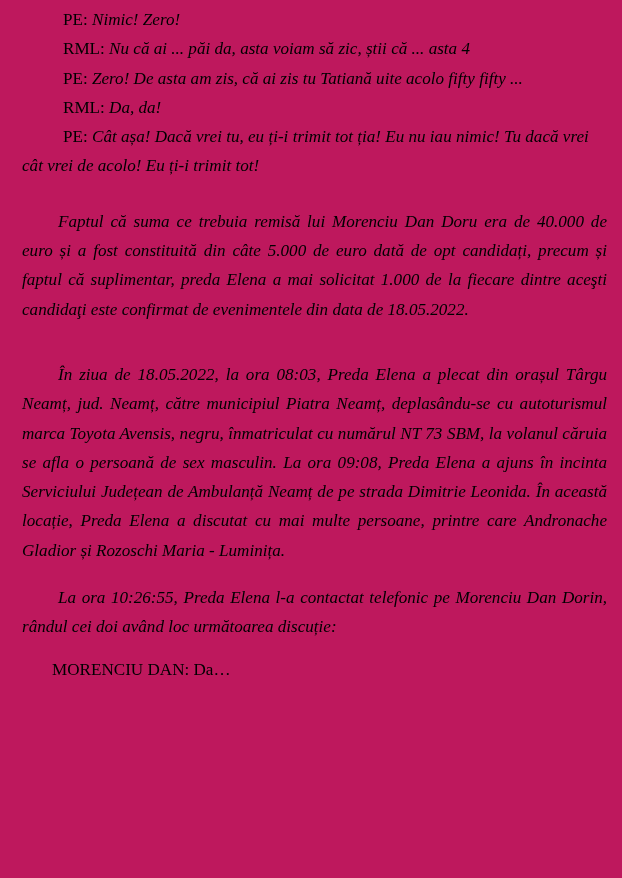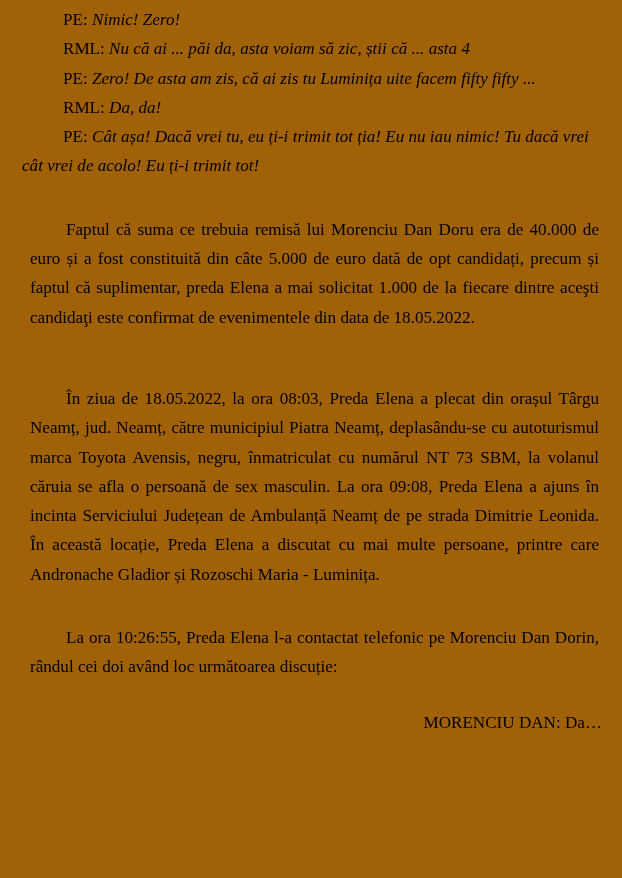--- a/index.html
+++ b/index.html
@@ -12,21 +12,21 @@
     height: 878px;
     overflow: hidden;
     font-family: "Liberation Serif", "DejaVu Serif", serif;
     color: #000000;
     -webkit-font-smoothing: antialiased;
   }
   .page {
     position: relative;
     width: 622px;
     height: 878px;
-    background: #a16207;
+    background: #be185d;
     box-sizing: border-box;
     padding: 0 15px 0 22px;
   }
   .doc-body {
     width: 585px;
     padding-top: 5px;
   }
 
   
   .transcript {
@@ -48,47 +48,48 @@
     font-style: italic;
   }
 
   
   .para {
     font-size: 17.1px;
     line-height: 29.3px;
     text-align: justify;
     text-justify: inter-word;
     text-indent: 36px;
-    margin: 8px;
+    margin: 0;
     padding: 0;
     hyphens: none;
+    font-style: italic;
   }
   .spacer-sm { height: 13px; }
   .spacer-md { height: 18px; }
   .spacer-lg { height: 26px; }
 
   
   .speaker-caps {
     font-size: 17.1px;
     line-height: 29.3px;
     text-indent: 30px;
-    text-align: right;
-    margin: 5px;
+    text-align: left;
+    margin: 0;
   }
 </style>
 </head>
 <body>
 
 <div class="page">
   <div class="doc-body">
 
     <div class="transcript">
       <p class="dialogue-line"><span class="speaker">PE:</span> <span class="speech">Nimic! Zero!</span></p>
       <p class="dialogue-line"><span class="speaker">RML:</span> <span class="speech">Nu că ai ... păi da, asta voiam să zic, știi că ... asta 4</span></p>
-      <p class="dialogue-line"><span class="speaker">PE:</span> <span class="speech">Zero! De asta am zis, că ai zis tu Luminița uite facem fifty fifty ...</span></p>
+      <p class="dialogue-line"><span class="speaker">PE:</span> <span class="speech">Zero! De asta am zis, că ai zis tu Tatiană uite acolo fifty fifty ...</span></p>
       <p class="dialogue-line"><span class="speaker">RML:</span> <span class="speech">Da, da!</span></p>
       <p class="dialogue-line"><span class="speaker">PE:</span> <span class="speech">Cât așa! Dacă vrei tu, eu ți-i trimit tot ția! Eu nu iau nimic! Tu dacă vrei cât vrei de acolo! Eu ți-i trimit tot!</span></p>
     </div>
 
     <div class="spacer-lg"></div>
 
     <p class="para">Faptul că suma ce trebuia remisă lui Morenciu Dan Doru era de 40.000 de euro și a fost constituită din câte 5.000 de euro dată de opt candidați, precum și faptul că suplimentar, preda Elena a mai solicitat 1.000 de la fiecare dintre aceşti candidaţi este confirmat de evenimentele din data de 18.05.2022.</p>
 
     <div class="spacer-md"></div>
 

